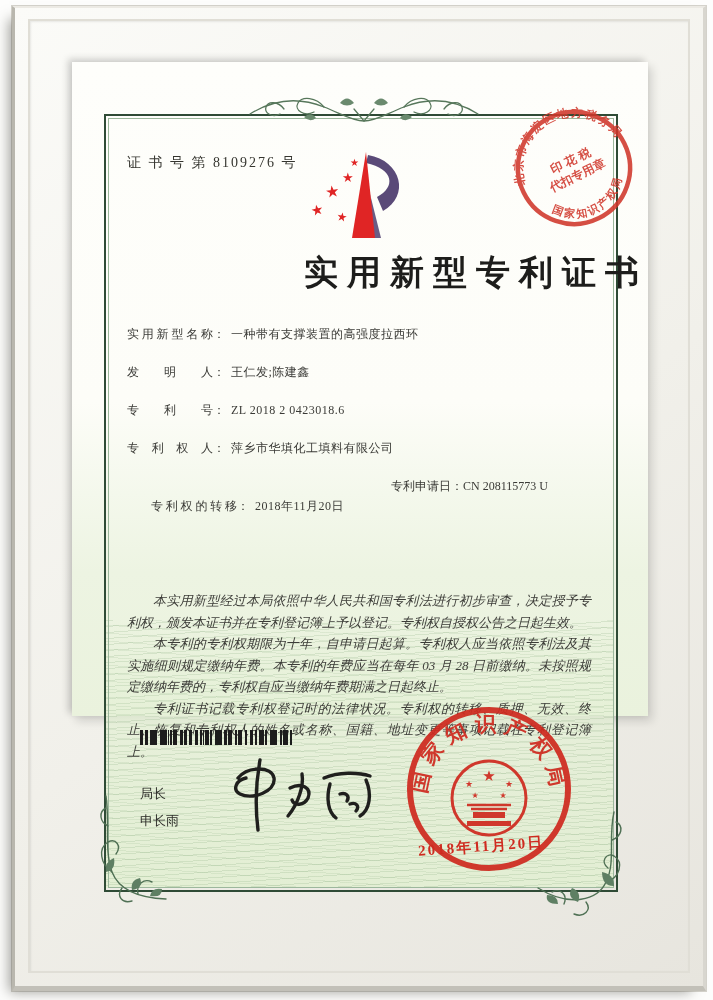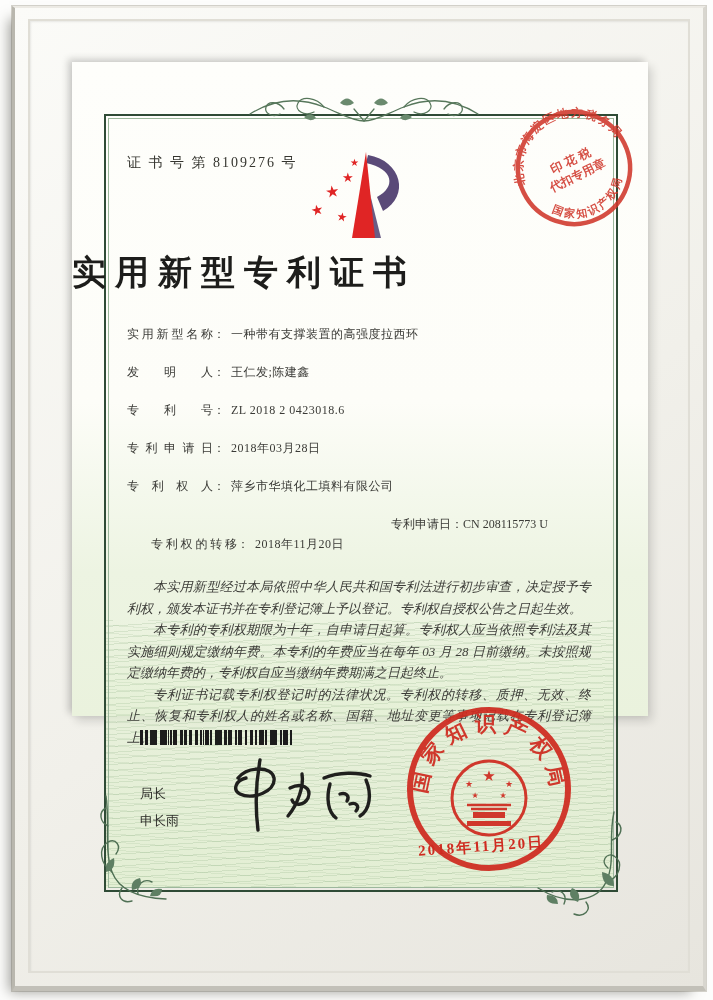--- a/index.html
+++ b/index.html
@@ -25,31 +25,31 @@
           linear-gradient(to bottom, rgba(230,242,216,0) 0%, rgba(228,240,213,.75) 35%, rgba(226,239,210,.9) 100%);
         pointer-events:none;}
   .border-outer{position:absolute;left:32px;top:52px;width:510px;height:774px;
         border:2px solid #2f4b36;}
   .border-inner{position:absolute;left:2px;top:2px;right:2px;bottom:2px;
         border:1px solid #9cb79c;}
   
   .cert-no{position:absolute;left:55px;top:92px;font-family:"Liberation Serif","DejaVu Serif",serif;
         font-size:14px;letter-spacing:2px;color:#35352f;white-space:pre;}
   .logo{position:absolute;left:228px;top:84px;width:132px;height:104px;}
-  .title{position:absolute;left:0;top:188px;width:100%;text-align:left;
+  .title{position:absolute;left:0;top:188px;width:100%;text-align:right;
         font-family:"Liberation Serif","DejaVu Serif",serif;font-weight:700;
         font-size:34px;letter-spacing:9px;color:#1d1d1b;}
   .fields{position:absolute;left:55px;top:262px;width:470px;
         font-family:"Liberation Serif","DejaVu Serif",serif;font-size:12px;color:#3a3a36;}
   .frow{position:relative;height:38px;line-height:20px;white-space:pre;}
   .flabel{display:inline-block;width:86px;text-align-last:justify;-moz-text-align-last:justify;}
   .fcolon{display:inline-block;margin-right:6px;}
   .fvalue{letter-spacing:.5px;}
   .grant-right{position:absolute;left:264px;top:0;white-space:pre;}
-  .paras{position:absolute;left:55px;top:514px;width:464px;
+  .paras{position:absolute;left:55px;top:528px;width:464px;
         font-family:"Liberation Serif","DejaVu Serif",serif;font-style:italic;
         font-size:13px;line-height:21.5px;color:#3c3c38;text-align:justify;}
   .paras p{margin:0;text-indent:2em;}
   .barcode{position:absolute;left:68px;top:668px;width:152px;height:15px;
         background-image:
           repeating-linear-gradient(90deg,#1c1c1c 0 2px,rgba(0,0,0,0) 2px 5px),
           repeating-linear-gradient(90deg,#1c1c1c 0 1px,rgba(0,0,0,0) 1px 7px),
           repeating-linear-gradient(90deg,#1c1c1c 0 3px,rgba(0,0,0,0) 3px 11px);}
   .officer{position:absolute;left:68px;top:718px;font-size:13px;color:#2c2c28;
         font-family:"Liberation Sans","DejaVu Sans",sans-serif;line-height:27px;}
@@ -142,21 +142,20 @@
         <text x="50" y="20" font-size="10">★</text>
       </g>
     </svg>
 
     <div class="title">实用新型专利证书</div>
 
     <div class="fields">
       <div class="frow"><span class="flabel">实用新型名称</span><span class="fcolon">：</span><span class="fvalue">一种带有支撑装置的高强度拉西环</span></div>
       <div class="frow"><span class="flabel">发明人</span><span class="fcolon">：</span><span class="fvalue">王仁发;陈建鑫</span></div>
       <div class="frow"><span class="flabel">专利号</span><span class="fcolon">：</span><span class="fvalue">ZL 2018 2 0423018.6</span></div>
-      <div class="frow"><span class="flabel">专利申请日</span><span class="fcolon">：</span><span class="fvalue">2018年03月28日</span></div>
       <div class="frow"><span class="flabel">专利权人</span><span class="fcolon">：</span><span class="fvalue">萍乡市华填化工填料有限公司</span></div>
       <div class="frow">
         <span class="flabel">专利权的转移</span><span class="fcolon">：</span><span class="fvalue">2018年11月20日</span>
         <span class="grant-right"><span>专利申请日</span><span>：</span><span>CN 208115773 U</span></span>
       </div>
     </div>
 
     <div class="paras">
       <p>本实用新型经过本局依照中华人民共和国专利法进行初步审查，决定授予专利权，颁发本证书并在专利登记簿上予以登记。专利权自授权公告之日起生效。</p>
       <p>本专利的专利权期限为十年，自申请日起算。专利权人应当依照专利法及其实施细则规定缴纳年费。本专利的年费应当在每年 03 月 28 日前缴纳。未按照规定缴纳年费的，专利权自应当缴纳年费期满之日起终止。</p>

